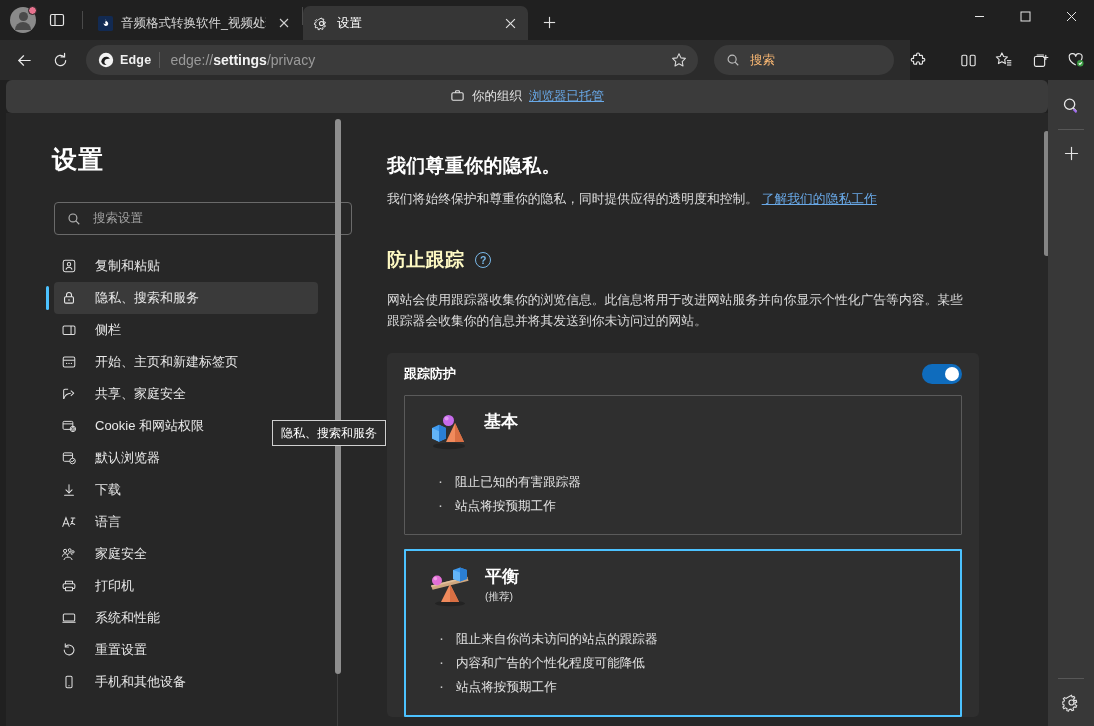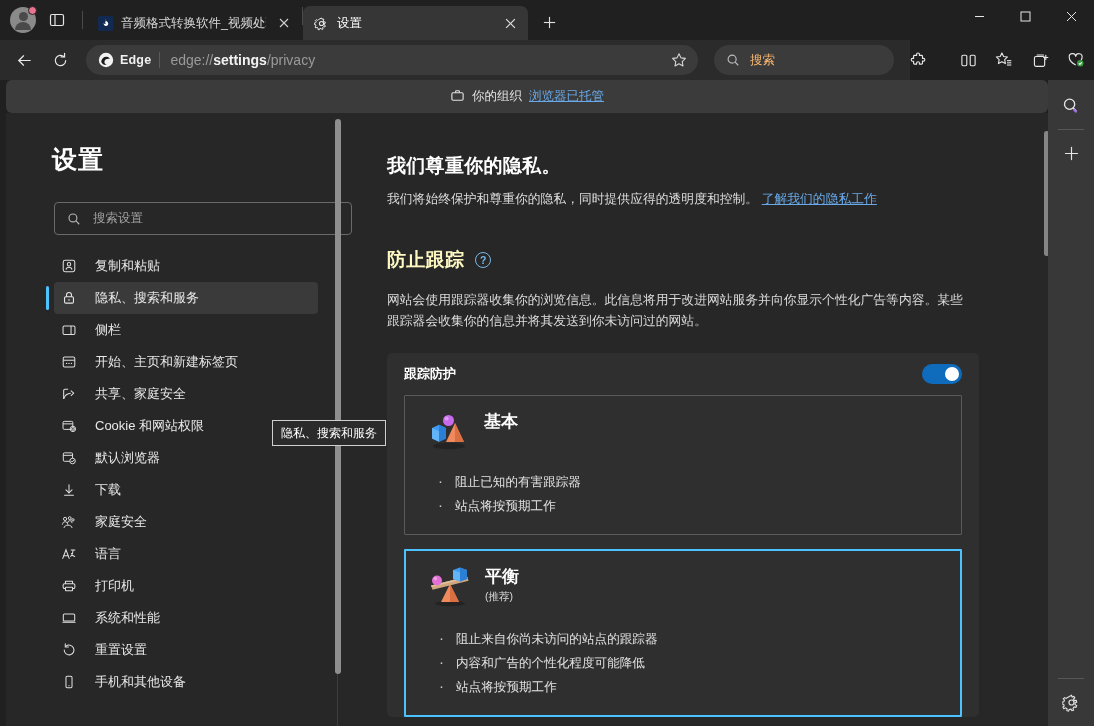--- a/index.html
+++ b/index.html
@@ -493,41 +493,41 @@
               <line x1="9" y1="3" x2="9" y2="12"></line>
                 <polyline points="5.6,8.8 9,12.2 12.4,8.8"></polyline>
                 <line x1="4" y1="14.8" x2="14" y2="14.8"></line>
             </svg>
           </span>
           <span class="nlabel">下载</span>
         </div>
 
         <div class="navitem">
           <span class="nico">
+            <svg width="16" height="16" viewBox="0 0 18 18" fill="none" stroke="#e0e0e0" stroke-width="1.15" stroke-linecap="round">
+              <path d="M2 14L5.6 4.2 9.2 14"></path>
+                <line x1="3.2" y1="11" x2="8" y2="11"></line>
+              <path d="M11.4 4.5h4.2M13.5 4.5v.6c0 3-1 5.2-2.6 6.6M11.8 8.4c.6 1.6 1.9 2.8 3.6 3.4"></path>
+            </svg>
+          </span>
+          <span class="nlabel">语言</span>
+        </div>
+
+        <div class="navitem">
+          <span class="nico">
             <svg width="17" height="17" viewBox="0 0 18 18" fill="none" stroke="#e0e0e0" stroke-width="1.05">
               <circle cx="5.4" cy="5.2" r="1.7"></circle>
                 <circle cx="10.3" cy="4.4" r="1.5"></circle>
                 <circle cx="13.7" cy="6.2" r="1.25"></circle>
               <path d="M2.5 11.2c.3-2 1.5-3 2.9-3s2.6 1 2.9 3"></path>
               <path d="M8 9.6c.3-1.7 1.3-2.5 2.4-2.5s2.1.8 2.4 2.5"></path>
               <path d="M4.2 14.8c.3-1.9 2-3 4.3-3s4 1.1 4.3 3"></path>
             </svg>
           </span>
           <span class="nlabel">家庭安全</span>
-        </div>
-
-        <div class="navitem">
-          <span class="nico">
-            <svg width="16" height="16" viewBox="0 0 18 18" fill="none" stroke="#e0e0e0" stroke-width="1.15" stroke-linecap="round">
-              <path d="M2 14L5.6 4.2 9.2 14"></path>
-                <line x1="3.2" y1="11" x2="8" y2="11"></line>
-              <path d="M11.4 4.5h4.2M13.5 4.5v.6c0 3-1 5.2-2.6 6.6M11.8 8.4c.6 1.6 1.9 2.8 3.6 3.4"></path>
-            </svg>
-          </span>
-          <span class="nlabel">语言</span>
         </div>
 
         <div class="navitem">
           <span class="nico">
             <svg width="16" height="16" viewBox="0 0 18 18" fill="none" stroke="#e0e0e0" stroke-width="1.15" stroke-linejoin="round">
               <path d="M5 6.4V3.6h8V6.4"></path>
               <rect x="2.4" y="6.4" width="13.2" height="5.4" rx="1.5"></rect>
               <rect x="5" y="10.4" width="8" height="4" rx=".6" fill="#272727"></rect>
             </svg>
           </span>

